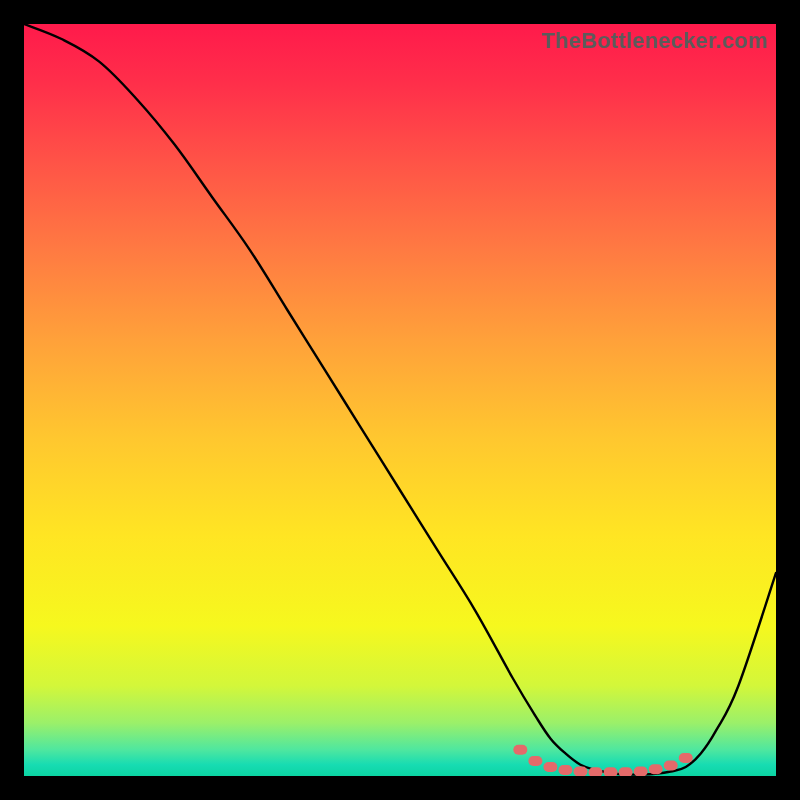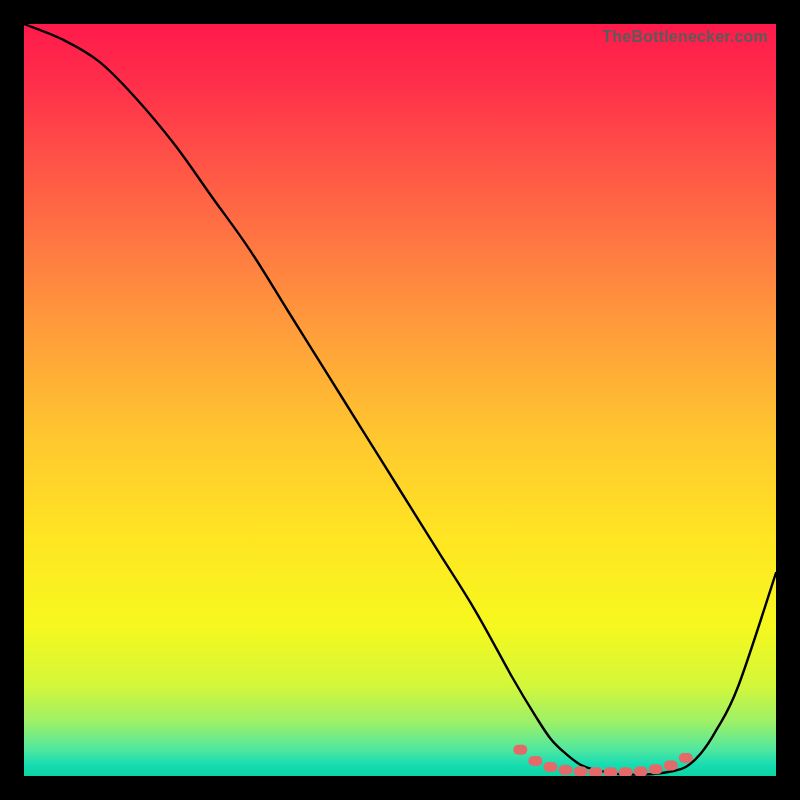--- a/index.html
+++ b/index.html
@@ -17,21 +17,21 @@
     top: 24px;
     width: 752px;
     height: 752px;
     background: #000;
   }
   .watermark {
     position: absolute;
     top: 4px;
     right: 8px;
     color: #5b5b5b;
-    font-size: 16px;
+    font-size: 22px;
     font-weight: 600;
     letter-spacing: 0.2px;
     z-index: 5;
     pointer-events: none;
   }
   .plot {
     position: absolute;
     left: 24px;
     top: 24px;
     width: 752px;

